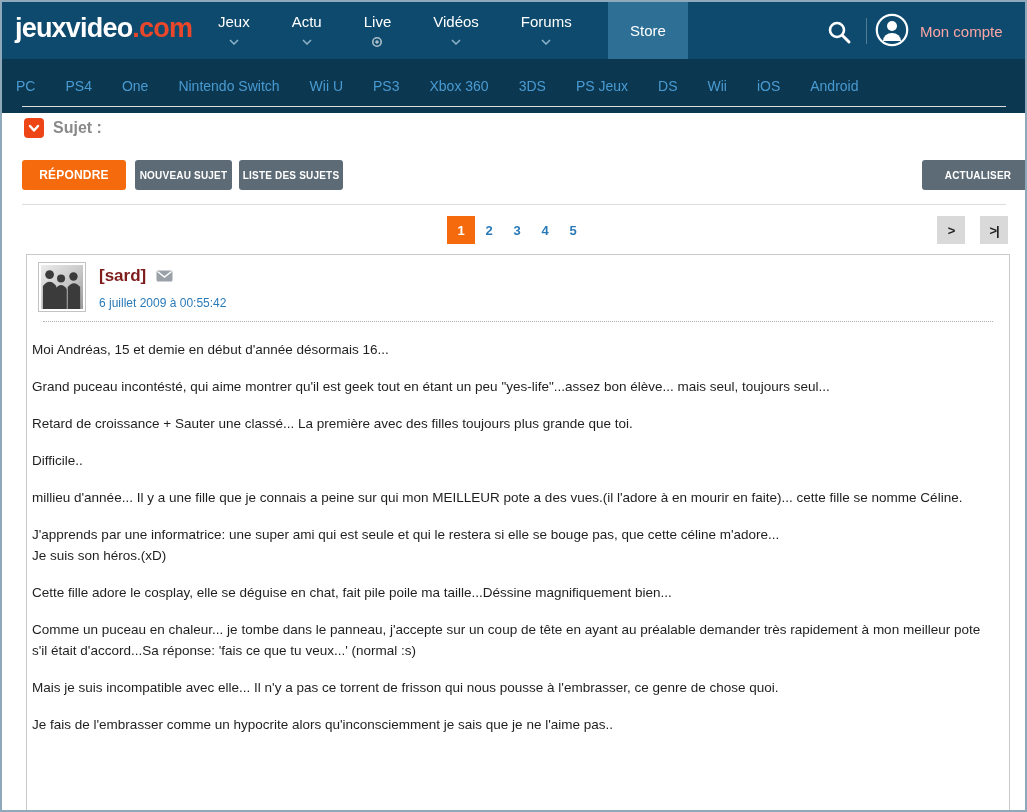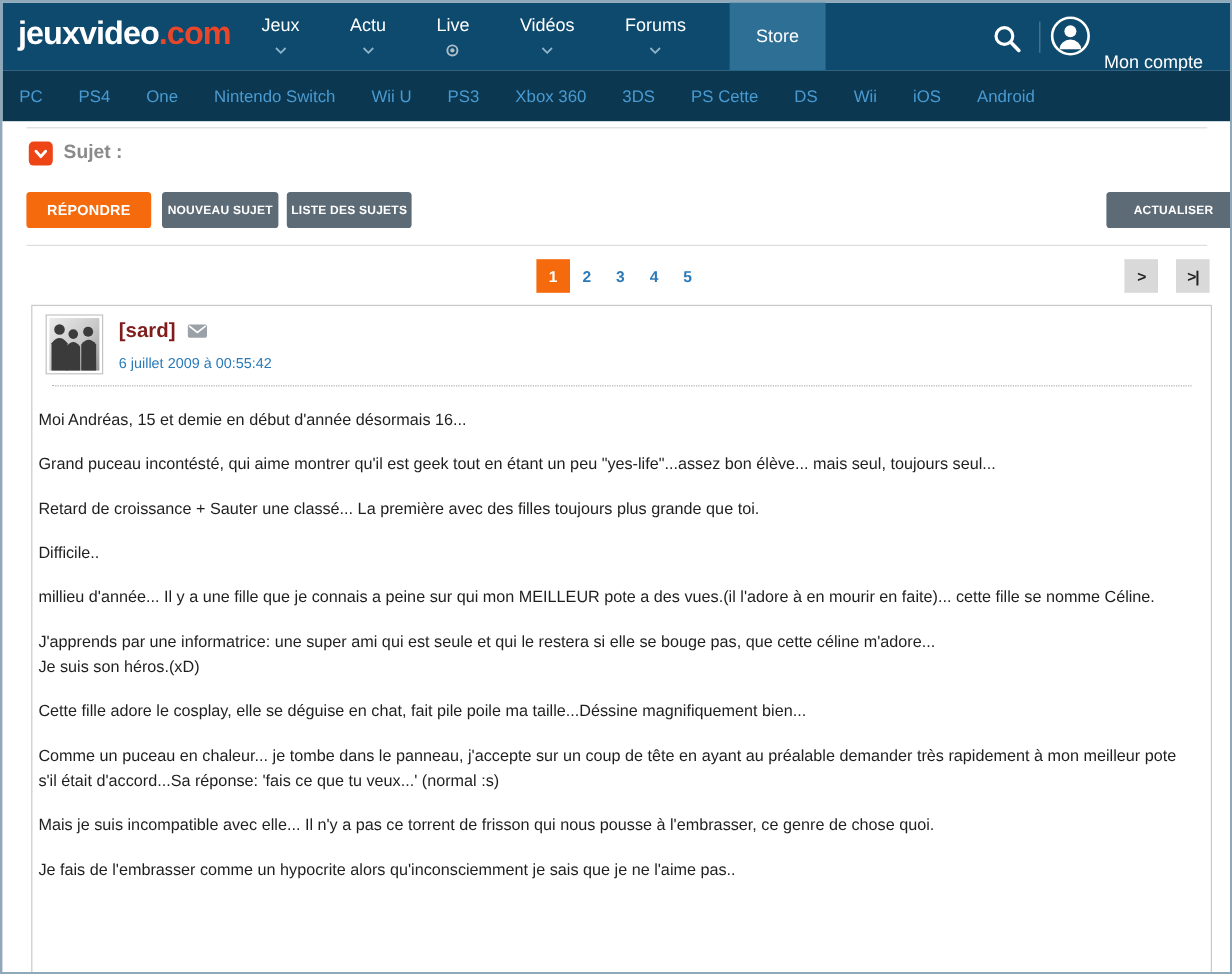--- a/index.html
+++ b/index.html
@@ -14,24 +14,24 @@
   .navbar { position:absolute; left:0; top:0; right:0; height:57px; background:#0d4a6e; }
   .logo { position:absolute; left:13px; top:11px; font-size:27px; font-weight:bold; letter-spacing:-0.8px; color:#fff; cursor:pointer; }
   .logo .dotcom { color:#e8472b;text-align:center; }
   .menu { position:absolute; left:216px; top:0; height:57px; display:flex; gap:42px; }
   .menu-item { display:flex; flex-direction:column; align-items:center; justify-content:flex-start; padding-top:11px; color:#fff; font-size:15px; cursor:pointer; }
   .menu-item .sub-ic { margin-top:7px; height:10px; display:flex; align-items:center; }
   .store-tab { position:absolute; left:606px; top:0; width:80px; height:57px; background:#2d6f95; color:#fff; font-size:15px; display:flex; align-items:center; justify-content:center; cursor:pointer; }
   .search-btn { position:absolute; left:824px; top:17px; width:28px; height:28px; cursor:pointer; }
   .nav-sep { position:absolute; left:864px; top:16px; width:1px; height:26px; background:rgba(255,255,255,0.28); }
   .account { position:absolute; left:873px; top:11px; width:34px; height:34px; cursor:pointer; }
-  .account-label { position:absolute; left:918px; top:21px; color:#ffffff; font-size:15px; cursor:pointer;margin-top:21px; }
-
-  
-  .platbar { position:absolute; left:0; top:57px; right:0; height:42px; background:#0b3850; display:flex; align-items:center; padding-left:14px; gap:30px; }
+  .account-label { position:absolute; left:918px; top:21px; color:#fca5a5; font-size:15px; cursor:pointer; }
+
+  
+  .platbar { position:absolute; left:0; top:57px; right:0; height:54px; background:#0b3850; display:flex; align-items:center; padding-left:14px; gap:30px; }
   .platbar .plat { color:#4a9ad2; font-size:14px; cursor:pointer; white-space:nowrap; }
 
   
   .divider { position:absolute; left:20px; right:19px; border-top:1px solid #ddd; }
   .div1 { top:104px; } .div2 { top:202px; }
 
   .topic-row { position:absolute; left:22px; top:116px; display:flex; align-items:center; gap:9px; }
   .topic-icon { width:20px; height:20px; background:#ee4516; border-radius:4px; display:flex; align-items:center; justify-content:center; }
   .topic-prefix { font-size:16px; font-weight:bold; color:#8a8a8a; }
   .topic-title { font-size:16px; font-weight:bold; color:#ee4516; }
@@ -135,21 +135,21 @@
 
   <div class="platbar">
       <span class="plat">PC</span>
       <span class="plat">PS4</span>
       <span class="plat">One</span>
       <span class="plat">Nintendo Switch</span>
       <span class="plat">Wii U</span>
       <span class="plat">PS3</span>
       <span class="plat">Xbox 360</span>
       <span class="plat">3DS</span>
-      <span class="plat">PS Cette</span>
+      <span class="plat">PS Jeux</span>
       <span class="plat">DS</span>
       <span class="plat">Wii</span>
       <span class="plat">iOS</span>
       <span class="plat">Android</span>
     </div>
 
   <div class="divider div1"></div>
 
   <div class="topic-row">
     <span class="topic-icon">

